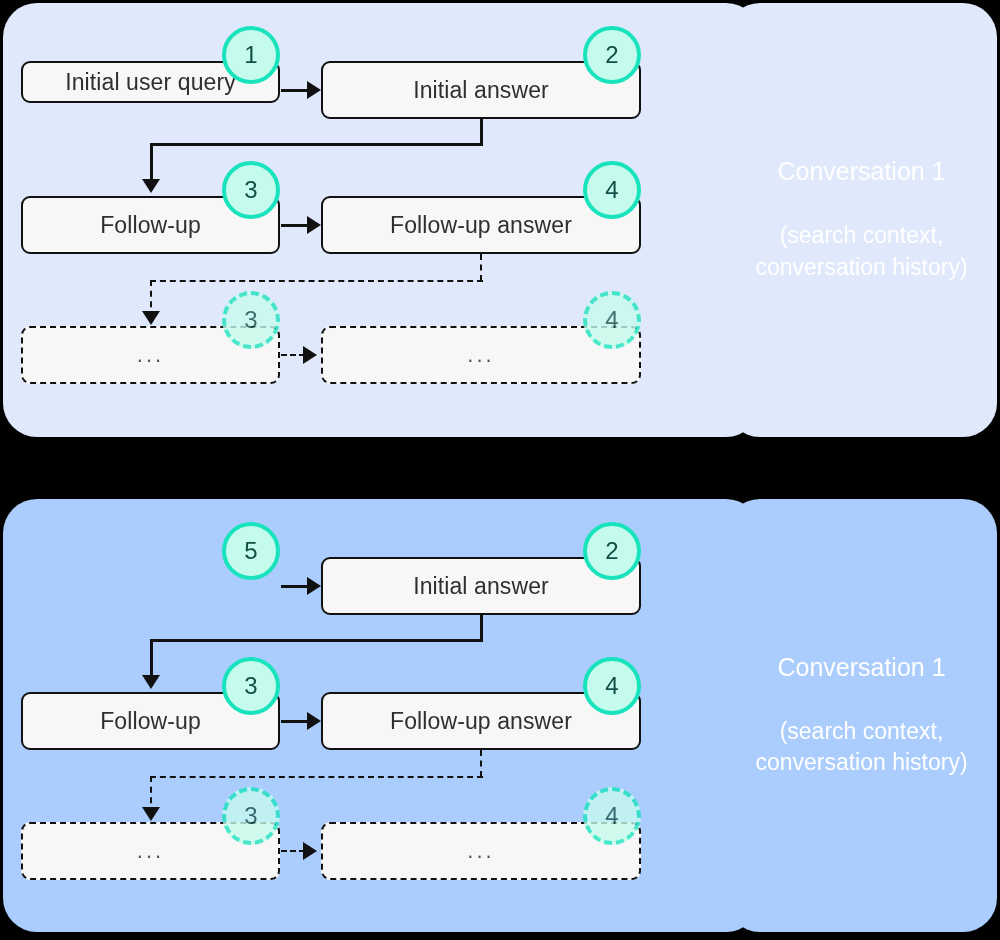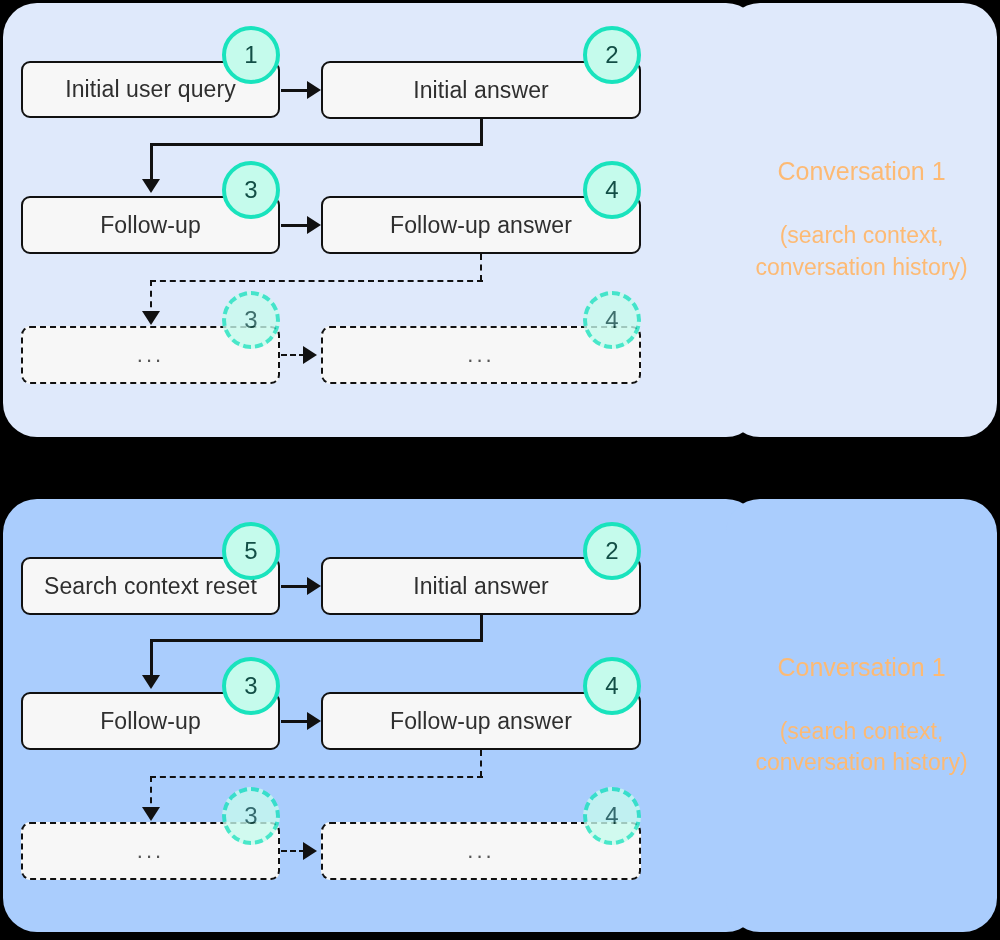--- a/index.html
+++ b/index.html
@@ -96,42 +96,42 @@
     border-right:9px solid transparent;
     border-top:14px solid #111111;
   }
 
   
   .side{
     position:absolute;
     left:726px;width:271px;height:100%;
     display:flex;flex-direction:column;
     align-items:center;justify-content:center;
-    color:#fdba74;
+    color:#ffffff;
     text-align:center;
     z-index:4;
   }
   .side-title{font-size:25px;margin-bottom:34px;}
   .side-sub{font-size:23px;line-height:1.35;}
 </style>
 </head>
 <body>
 
 <div id="stage" style="background: rgb(0, 0, 0);">
 
   <div class="panel" id="panel-1" style="top:3px;height:434px;">
 
     <div class="panel-bg">
       <div class="panel-slab slab-left" id="p1-slab-left" style="background: rgb(223, 233, 251);"></div>
       <div class="panel-slab slab-right" id="p1-slab-right" style="background: rgb(223, 233, 251);"></div>
     </div>
 
     <div class="flow">
 
-      <div class="node" style="left:21px;top:58px;width:259px;height:57px;">
+      <div class="node" style="left:21px;top:58px;width:259px;height:42px;">
         <span>Initial user query</span>
       </div>
       <div class="badge" style="left:222px;top:23px;">
         <span>1</span>
       </div>
 
       <div class="ln h" style="left:281px;top:86px;width:28px;"></div>
       <div class="arrow right" style="left:307px;top:78px;"></div>
 
       <div class="node" style="left:321px;top:58px;width:320px;height:58px;">
@@ -197,23 +197,20 @@
 
   <div class="panel" id="panel-2" style="top:499px;height:433px;">
 
     <div class="panel-bg">
       <div class="panel-slab slab-left" id="p2-slab-left" style="background: rgb(170, 205, 253);"></div>
       <div class="panel-slab slab-right" id="p2-slab-right" style="background: rgb(170, 205, 253);"></div>
     </div>
 
     <div class="flow">
 
-      <div class="node" style="left:21px;top:58px;width:259px;height:58px;">
-        <span>Search context reset</span>
-      </div>
       <div class="badge" style="left:222px;top:23px;">
         <span>5</span>
       </div>
 
       <div class="ln h" style="left:281px;top:86px;width:28px;"></div>
       <div class="arrow right" style="left:307px;top:78px;"></div>
 
       <div class="node" style="left:321px;top:58px;width:320px;height:58px;">
         <span>Initial answer</span>
       </div>

